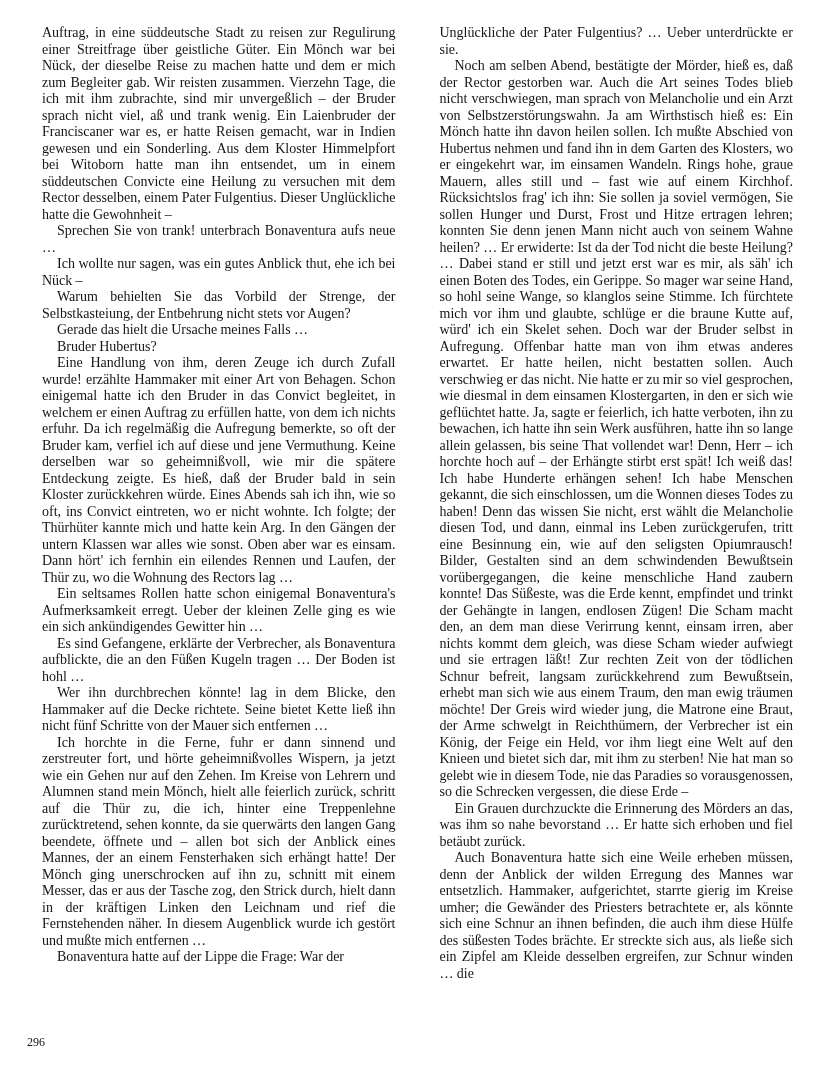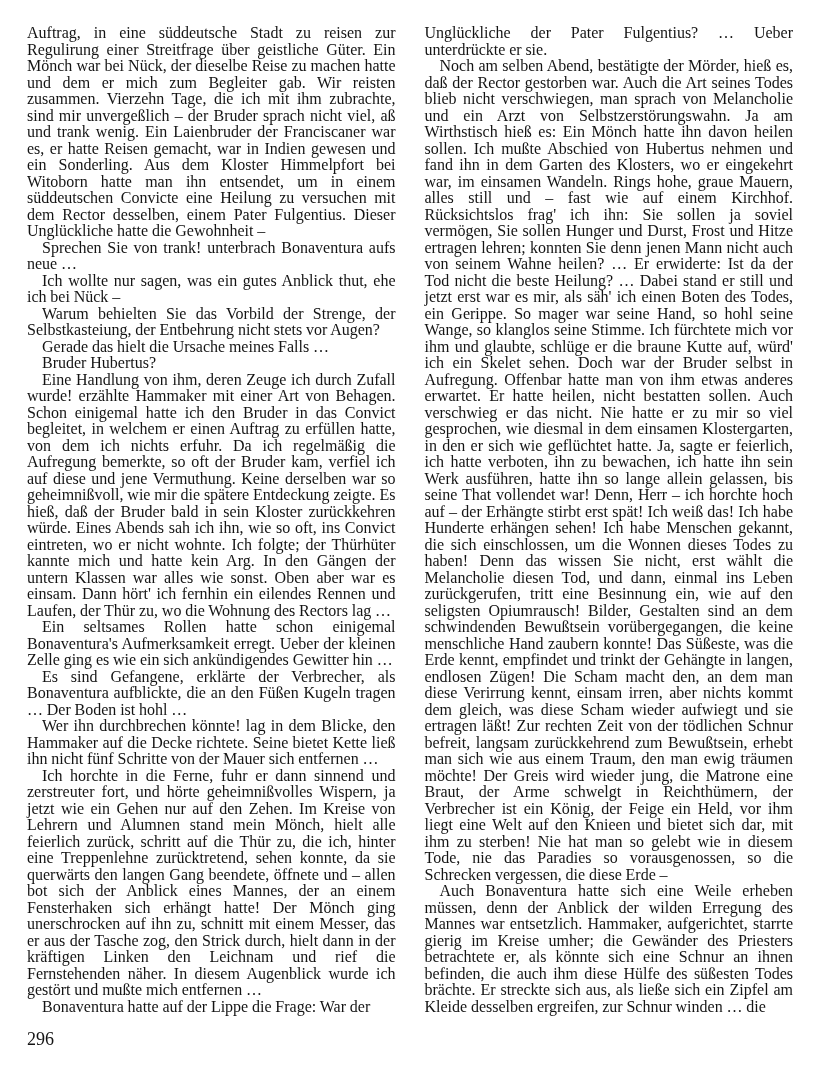--- a/index.html
+++ b/index.html
@@ -19,39 +19,40 @@
   .columns {
     position: absolute;
     top: 25px;
     left: 27px;
     width: 766px;
     display: flex;
     gap: 29px;
   }
   .column {
     width: 368.5px;
-    font-size: 16px;
+    font-size: 14px;
     line-height: 16.5px;
     text-align: justify;
     hyphens: auto;
     -webkit-hyphens: auto;
     word-spacing: -0.2px;
+    margin-left: 15px;
   }
   .column p {
     margin: 0;
     padding: 0;
   }
   .column p.indent {
     text-indent: 15px;
   }
   .page-number {
     position: absolute;
     left: 27px;
     bottom: 15px;
-    font-size: 18px;
+    font-size: 12px;
     color: #141414;
   }
 </style>
 </head>
 <body>
 
 <div class="page">
   <div class="columns">
     <div class="column">
         <p class="noindent" lang="de">Auftrag, in eine süddeutsche Stadt zu reisen zur Regulirung einer Streitfrage über geistliche Güter. Ein Mönch war bei Nück, der dieselbe Reise zu machen hatte und dem er mich zum Begleiter gab. Wir reisten zusammen. Vierzehn Tage, die ich mit ihm zubrachte, sind mir unvergeßlich – der Bruder sprach nicht viel, aß und trank wenig. Ein Laienbruder der Franciscaner war es, er hatte Reisen gemacht, war in Indien gewesen und ein Sonderling. Aus dem Kloster Himmelpfort bei Witoborn hatte man ihn entsendet, um in einem süddeutschen Convicte eine Heilung zu versuchen mit dem Rector desselben, einem Pater Fulgentius. Dieser Unglückliche hatte die Gewohnheit –</p>
@@ -63,17 +64,18 @@
         <p class="indent" lang="de">Eine Handlung von ihm, deren Zeuge ich durch Zufall wurde! erzählte Hammaker mit einer Art von Behagen. Schon einigemal hatte ich den Bruder in das Convict begleitet, in welchem er einen Auftrag zu erfüllen hatte, von dem ich nichts erfuhr. Da ich regelmäßig die Aufregung bemerkte, so oft der Bruder kam, verfiel ich auf diese und jene Vermuthung. Keine derselben war so geheimnißvoll, wie mir die spätere Entdeckung zeigte. Es hieß, daß der Bruder bald in sein Kloster zurückkehren würde. Eines Abends sah ich ihn, wie so oft, ins Convict eintreten, wo er nicht wohnte. Ich folgte; der Thürhüter kannte mich und hatte kein Arg. In den Gängen der untern Klassen war alles wie sonst. Oben aber war es einsam. Dann hört' ich fernhin ein eilendes Rennen und Laufen, der Thür zu, wo die Wohnung des Rectors lag …</p>
         <p class="indent" lang="de">Ein seltsames Rollen hatte schon einigemal Bonaventura's Aufmerksamkeit erregt. Ueber der kleinen Zelle ging es wie ein sich ankündigendes Gewitter hin …</p>
         <p class="indent" lang="de">Es sind Gefangene, erklärte der Verbrecher, als Bonaventura aufblickte, die an den Füßen Kugeln tragen … Der Boden ist hohl …</p>
         <p class="indent" lang="de">Wer ihn durchbrechen könnte! lag in dem Blicke, den Hammaker auf die Decke richtete. Seine bietet Kette ließ ihn nicht fünf Schritte von der Mauer sich entfernen …</p>
         <p class="indent" lang="de">Ich horchte in die Ferne, fuhr er dann sinnend und zerstreuter fort, und hörte geheimnißvolles Wispern, ja jetzt wie ein Gehen nur auf den Zehen. Im Kreise von Lehrern und Alumnen stand mein Mönch, hielt alle feierlich zurück, schritt auf die Thür zu, die ich, hinter eine Treppenlehne zurücktretend, sehen konnte, da sie querwärts den langen Gang beendete, öffnete und – allen bot sich der Anblick eines Mannes, der an einem Fensterhaken sich erhängt hatte! Der Mönch ging unerschrocken auf ihn zu, schnitt mit einem Messer, das er aus der Tasche zog, den Strick durch, hielt dann in der kräftigen Linken den Leichnam und rief die Fernstehenden näher. In diesem Augenblick wurde ich gestört und mußte mich entfernen …</p>
         <p class="indent" lang="de">Bonaventura hatte auf der Lippe die Frage: War der</p>
       </div>
     <div class="column">
         <p class="noindent" lang="de">Unglückliche der Pater Fulgentius? … Ueber unterdrückte er sie.</p>
         <p class="indent" lang="de">Noch am selben Abend, bestätigte der Mörder, hieß es, daß der Rector gestorben war. Auch die Art seines Todes blieb nicht verschwiegen, man sprach von Melancholie und ein Arzt von Selbstzerstörungswahn. Ja am Wirthstisch hieß es: Ein Mönch hatte ihn davon heilen sollen. Ich mußte Abschied von Hubertus nehmen und fand ihn in dem Garten des Klosters, wo er eingekehrt war, im einsamen Wandeln. Rings hohe, graue Mauern, alles still und – fast wie auf einem Kirchhof. Rücksichtslos frag' ich ihn: Sie sollen ja soviel vermögen, Sie sollen Hunger und Durst, Frost und Hitze ertragen lehren; konnten Sie denn jenen Mann nicht auch von seinem Wahne heilen? … Er erwiderte: Ist da der Tod nicht die beste Heilung? … Dabei stand er still und jetzt erst war es mir, als säh' ich einen Boten des Todes, ein Gerippe. So mager war seine Hand, so hohl seine Wange, so klanglos seine Stimme. Ich fürchtete mich vor ihm und glaubte, schlüge er die braune Kutte auf, würd' ich ein Skelet sehen. Doch war der Bruder selbst in Aufregung. Offenbar hatte man von ihm etwas anderes erwartet. Er hatte heilen, nicht bestatten sollen. Auch verschwieg er das nicht. Nie hatte er zu mir so viel gesprochen, wie diesmal in dem einsamen Klostergarten, in den er sich wie geflüchtet hatte. Ja, sagte er feierlich, ich hatte verboten, ihn zu bewachen, ich hatte ihn sein Werk ausführen, hatte ihn so lange allein gelassen, bis seine That vollendet war! Denn, Herr – ich horchte hoch auf – der Erhängte stirbt erst spät! Ich weiß das! Ich habe Hunderte erhängen sehen! Ich habe Menschen gekannt, die sich einschlossen, um die Wonnen dieses Todes zu haben! Denn das wissen Sie nicht, erst wählt die Melancholie diesen Tod, und dann, einmal ins Leben zurückgerufen, tritt eine Besinnung ein, wie auf den seligsten Opiumrausch! Bilder, Gestalten sind an dem schwindenden Bewußtsein vorübergegangen, die keine menschliche Hand zaubern konnte! Das Süßeste, was die Erde kennt, empfindet und trinkt der Gehängte in langen, endlosen Zügen! Die Scham macht den, an dem man diese Verirrung kennt, einsam irren, aber nichts kommt dem gleich, was diese Scham wieder aufwiegt und sie ertragen läßt! Zur rechten Zeit von der tödlichen Schnur befreit, langsam zurückkehrend zum Bewußtsein, erhebt man sich wie aus einem Traum, den man ewig träumen möchte! Der Greis wird wieder jung, die Matrone eine Braut, der Arme schwelgt in Reichthümern, der Verbrecher ist ein König, der Feige ein Held, vor ihm liegt eine Welt auf den Knieen und bietet sich dar, mit ihm zu sterben! Nie hat man so gelebt wie in diesem Tode, nie das Paradies so vorausgenossen, so die Schrecken vergessen, die diese Erde –</p>
+        <p class="indent" lang="de">Ein Grauen durchzuckte die Erinnerung des Mörders an das, was ihm so nahe bevorstand … Er hatte sich erhoben und fiel betäubt zurück.</p>
         <p class="indent" lang="de">Auch Bonaventura hatte sich eine Weile erheben müssen, denn der Anblick der wilden Erregung des Mannes war entsetzlich. Hammaker, aufgerichtet, starrte gierig im Kreise umher; die Gewänder des Priesters betrachtete er, als könnte sich eine Schnur an ihnen befinden, die auch ihm diese Hülfe des süßesten Todes brächte. Er streckte sich aus, als ließe sich ein Zipfel am Kleide desselben ergreifen, zur Schnur winden … die</p>
       </div>
   </div>
   <div class="page-number">296</div>
 </div>
 
 </body></html>

